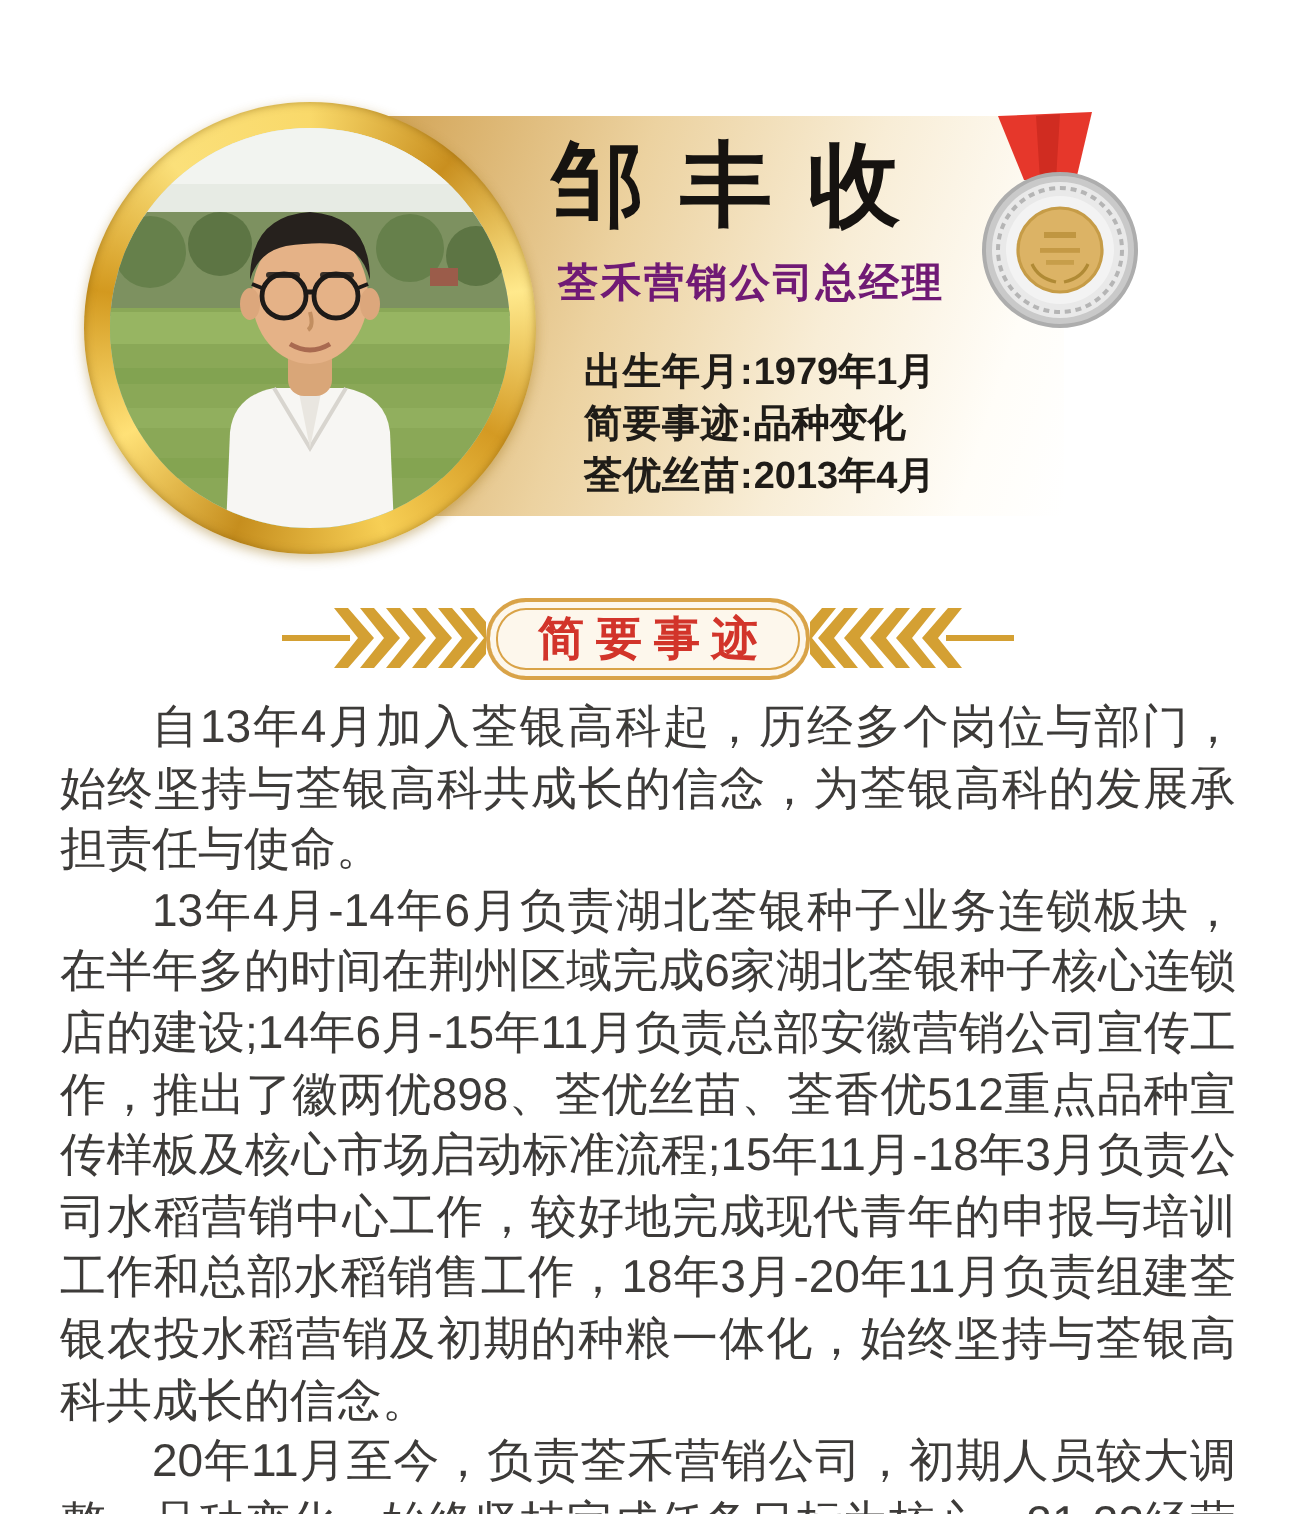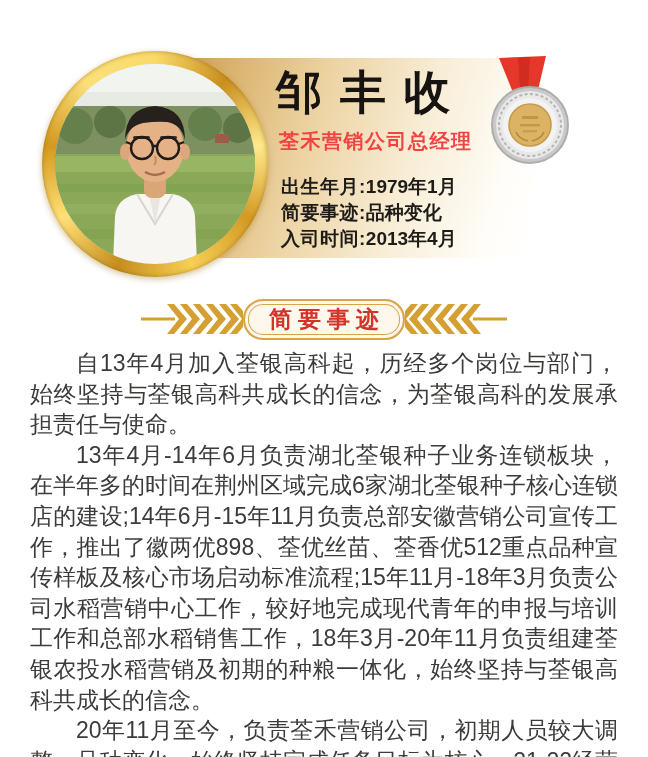--- a/index.html
+++ b/index.html
@@ -28,23 +28,23 @@
   .photo svg{display:block;}
 
   .person-name{
     position:absolute;left:276px;top:66px;width:240px;
     font-family:"DejaVu Serif",serif;font-weight:700;
     font-size:46px;line-height:52px;letter-spacing:18px;color:#161310;
     white-space:nowrap;
   }
   .person-title{
     position:absolute;left:279px;top:128px;
-    font-size:20px;font-weight:700;color:#ef4444;letter-spacing:1.5px;white-space:nowrap;
+    font-size:20px;font-weight:700;color:#701a75;letter-spacing:1.5px;white-space:nowrap;
   }
-  .info-list{position:absolute;left:281px;top:176px;}
+  .info-list{position:absolute;left:292px;top:176px;}
   .info-row{font-size:19px;font-weight:700;color:#1f1c18;line-height:22px;margin-bottom:4px;white-space:nowrap;}
   .info-row .lbl{letter-spacing:.5px;}
 
   .medal{position:absolute;left:488px;top:54px;width:86px;height:112px;}
 
   
   .section-header{
     position:absolute;top:298px;left:0;width:648px;height:42px;
     display:flex;align-items:center;justify-content:center;gap:0;
   }
@@ -123,21 +123,21 @@
         </svg>
       </div>
     </div>
 
     <div class="person-name">邹丰收</div>
     <div class="person-title">荃禾营销公司总经理</div>
 
     <div class="info-list">
       <div class="info-row"><span class="lbl">出生年月:</span><span>1979年1月</span></div>
       <div class="info-row"><span class="lbl">简要事迹:</span><span>品种变化</span></div>
-      <div class="info-row"><span class="lbl">入司时间:</span><span>2013年4月</span></div>
+      <div class="info-row"><span class="lbl">荃优丝苗:</span><span>2013年4月</span></div>
     </div>
 
     <svg class="medal" viewBox="0 0 86 112">
 
       <polygon points="11,4 58,2 50,36 24,36" fill="#e6372b"></polygon>
       <polygon points="30,4 42,3 40,36 32,36" fill="#d02c21"></polygon>
 
       <circle cx="42" cy="71" r="38" fill="#c9c9c9"></circle>
       <circle cx="42" cy="71" r="38" fill="none" stroke="#adadad" stroke-width="2"></circle>
       <circle cx="42" cy="71" r="34" fill="#e9e9e9"></circle>

